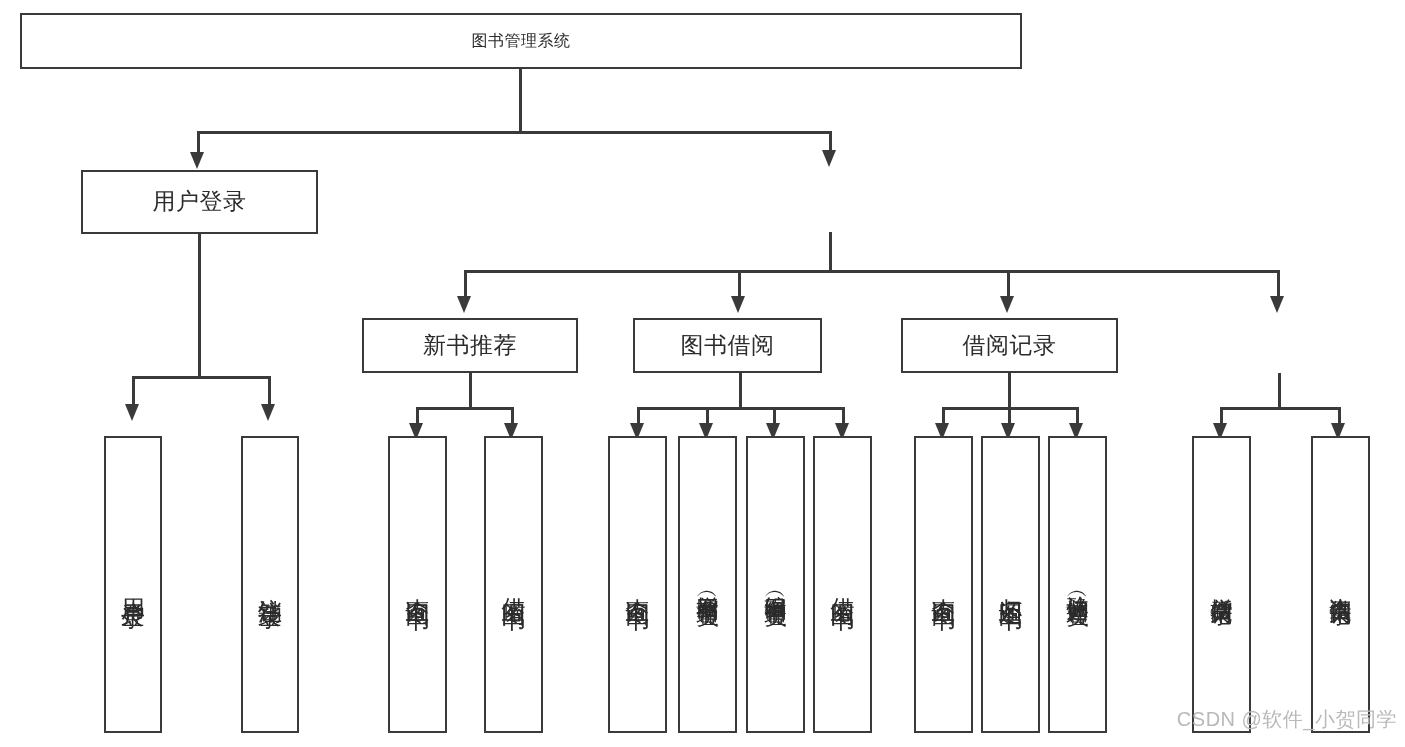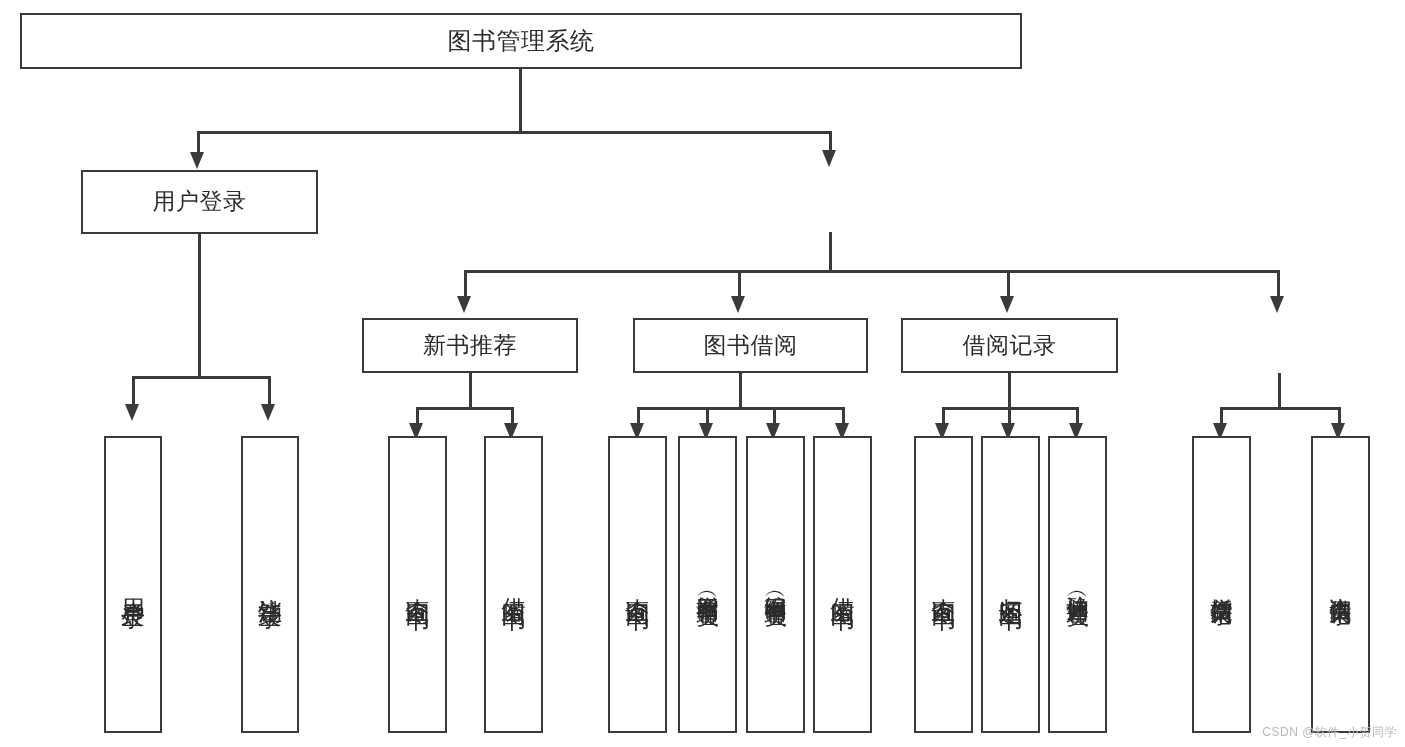--- a/index.html
+++ b/index.html
@@ -29,21 +29,21 @@
     display:block;
     line-height:1.12;
     text-align:center;
     letter-spacing:0.5px;
   }
   
   .node.h .lbl{
     font-size:23px;
     white-space:nowrap;
   }
-  .node.root .lbl{font-size:24px;}
+  .node.root .lbl{font-size:16px;}
   
   .node.v{
     align-items:center;
     justify-content:center;
     padding:6px 0;
   }
   .node.v .lbl{
     writing-mode:vertical-rl;
     text-orientation:upright;
     font-size:24px;
@@ -65,22 +65,22 @@
     position:absolute;
     width:0;height:0;
     border-left:7.5px solid transparent;
     border-right:7.5px solid transparent;
     border-top:17px solid #3a3a3a;
     z-index:2;
   }
   .watermark{
     position:absolute;
     right:8px;
-    bottom:6px;
-    font-size:12px;
+    bottom:14px;
+    font-size:20px;
     color:#b9b9b9;
     z-index:6;
     white-space:nowrap;
     letter-spacing:0.5px;
   }
 </style>
 </head>
 <body>
 
 <div id="canvas">
@@ -117,21 +117,21 @@
   <div class="ln vln" style="left:738px;top:270px;height:28px;"></div>
   <div class="arrow" style="left:731px;top:296px;"></div>
   <div class="ln vln" style="left:1007px;top:270px;height:28px;"></div>
   <div class="arrow" style="left:1000px;top:296px;"></div>
   <div class="ln vln" style="left:1277px;top:270px;height:28px;"></div>
   <div class="arrow" style="left:1270px;top:296px;"></div>
 
   <div class="node h" style="left:362px;top:318px;width:216px;height:55px;">
     <span class="lbl">新书推荐</span>
   </div>
-  <div class="node h" style="left:633px;top:318px;width:235px;height:55px;">
+  <div class="node h" style="left:633px;top:318px;width:189px;height:55px;">
     <span class="lbl">图书借阅</span>
   </div>
   <div class="node h" style="left:901px;top:318px;width:217px;height:55px;">
     <span class="lbl">借阅记录</span>
   </div>
 
   <div class="ln vln" style="left:469px;top:373px;height:36px;"></div>
   <div class="ln hln" style="left:416px;top:407px;width:97px;"></div>
   <div class="ln vln" style="left:416px;top:407px;height:18px;"></div>
   <div class="arrow" style="left:409px;top:423px;"></div>

